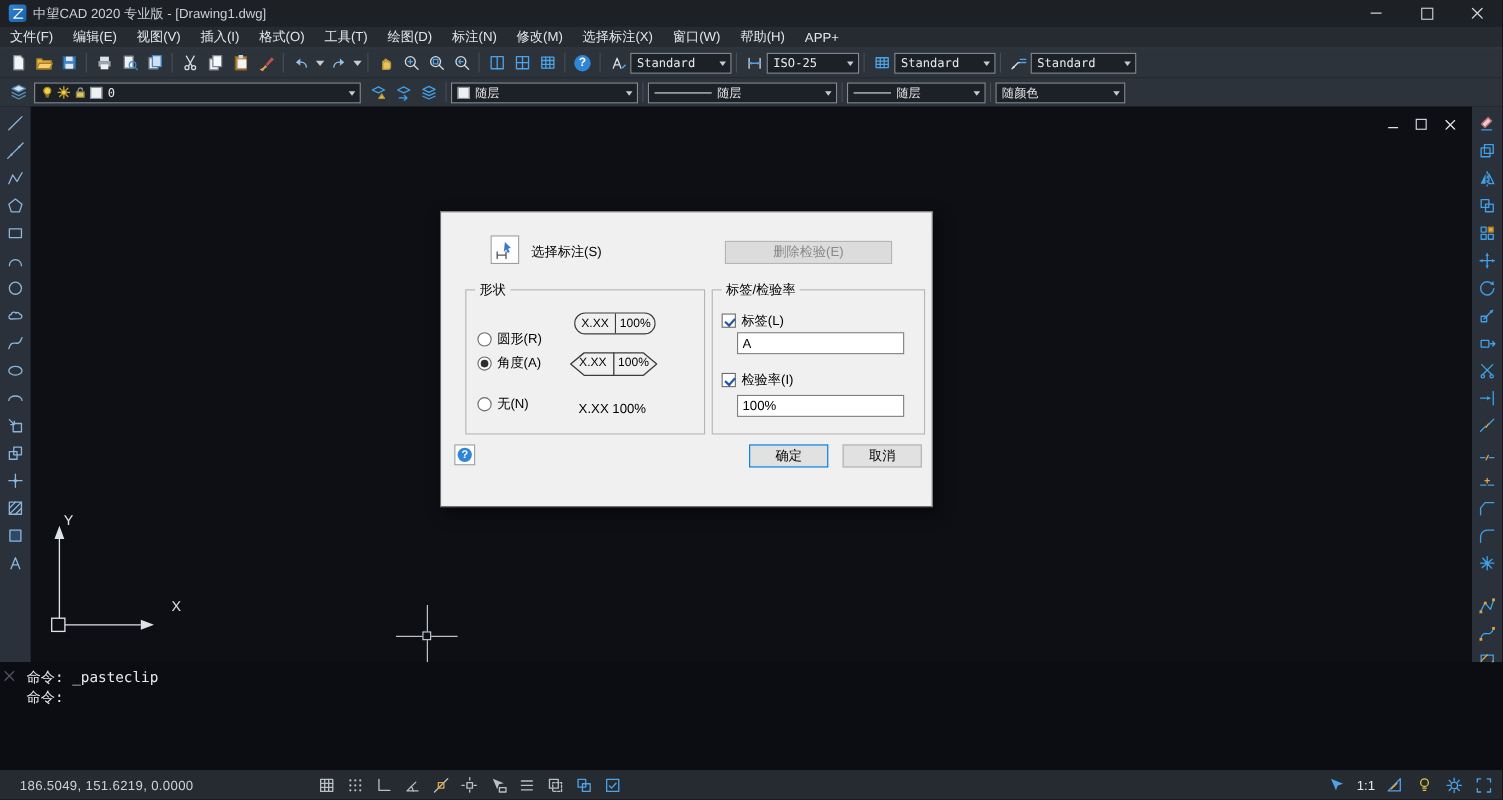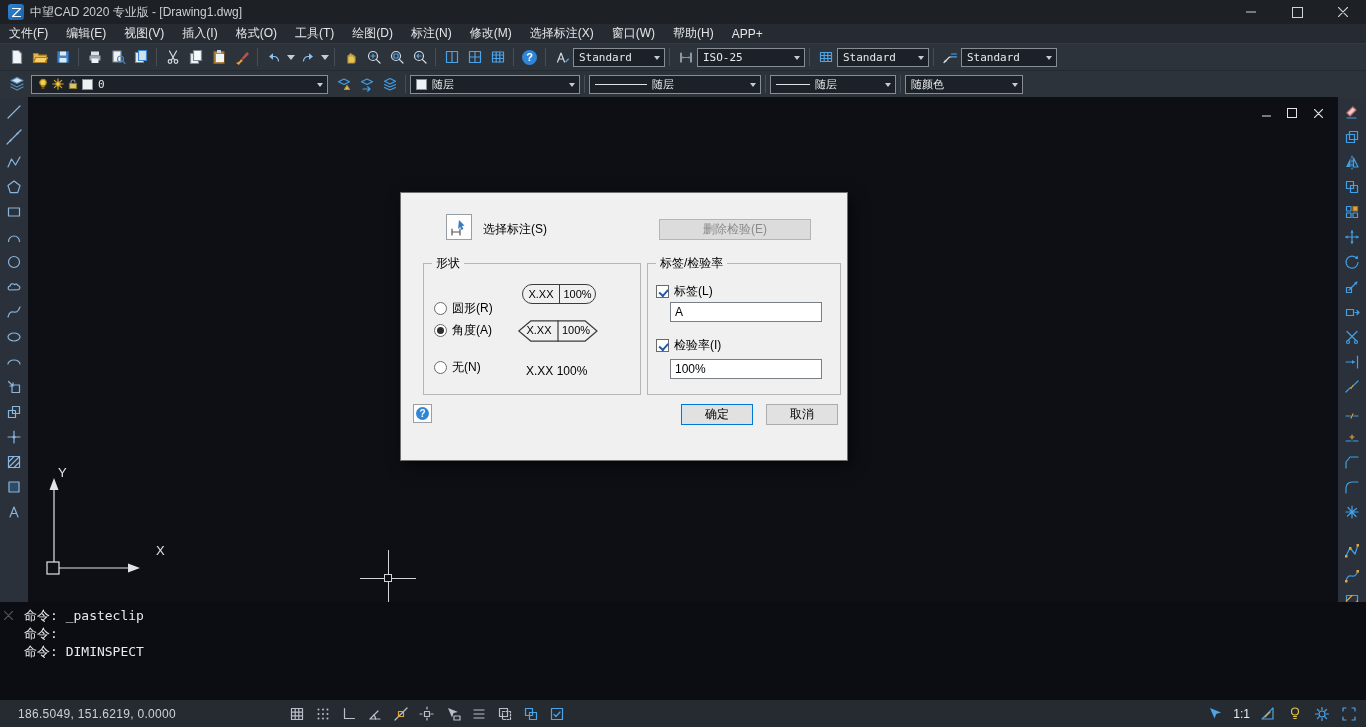--- a/index.html
+++ b/index.html
@@ -322,21 +322,21 @@
     <span>Standard</span>
     </div>
   <div class="tb-sep"></div>
   <div class="tbtn">
     <svg class="ict ic" width="16" height="16" viewBox="0 0 16 16">
         <path d="M3 4v9M13 4v9"></path>
         <path d="M3 8.5h10" stroke="#4da3e8"></path>
         <path d="M3 8.5l2.4-1.3v2.6zM13 8.5l-2.4-1.3v2.6z" fill="#4da3e8" stroke="none"></path>
       </svg>
     </div>
-  <div class="combo" style="width:108px">
+  <div class="combo" style="width:84px">
     <span>ISO-25</span>
     </div>
   <div class="tb-sep"></div>
   <div class="tbtn">
     <svg class="ict ic" width="16" height="16" viewBox="0 0 16 16">
         <rect x="2.5" y="3.5" width="11" height="9" stroke="#4da3e8"></rect>
         <path d="M2.5 6.5h11M2.5 9.5h11M6.2 3.5v9M9.8 3.5v9" stroke="#4da3e8"></path>
       </svg>
     </div>
   <div class="combo" style="width:92px">
@@ -687,21 +687,20 @@
 
 <div class="cmdline">
   <div class="cmd-close">
     <svg class="ic" width="9" height="9" viewBox="0 0 9 9">
         <path d="M0 0l9 9M9 0L0 9" stroke="#8a9097" fill="none"></path>
       </svg>
   </div>
   <div class="cmd-rows">
     <div class="cmd-row">命令: _pasteclip</div>
     <div class="cmd-row">命令:</div>
-    <div class="cmd-row">命令: DIMINSPECT</div>
   </div>
 </div>
 
 <div class="statusbar">
   <span class="coords">186.5049, 151.6219, 0.0000</span>
   <div class="status-icons">
     <div class="stbtn">
         <svg class="ics ic" width="16" height="16" viewBox="0 0 16 16">
           <rect x="2.5" y="2.5" width="11" height="11"></rect>
           <path d="M6.2 2.5v11M9.8 2.5v11M2.5 6.2h11M2.5 9.8h11"></path>

